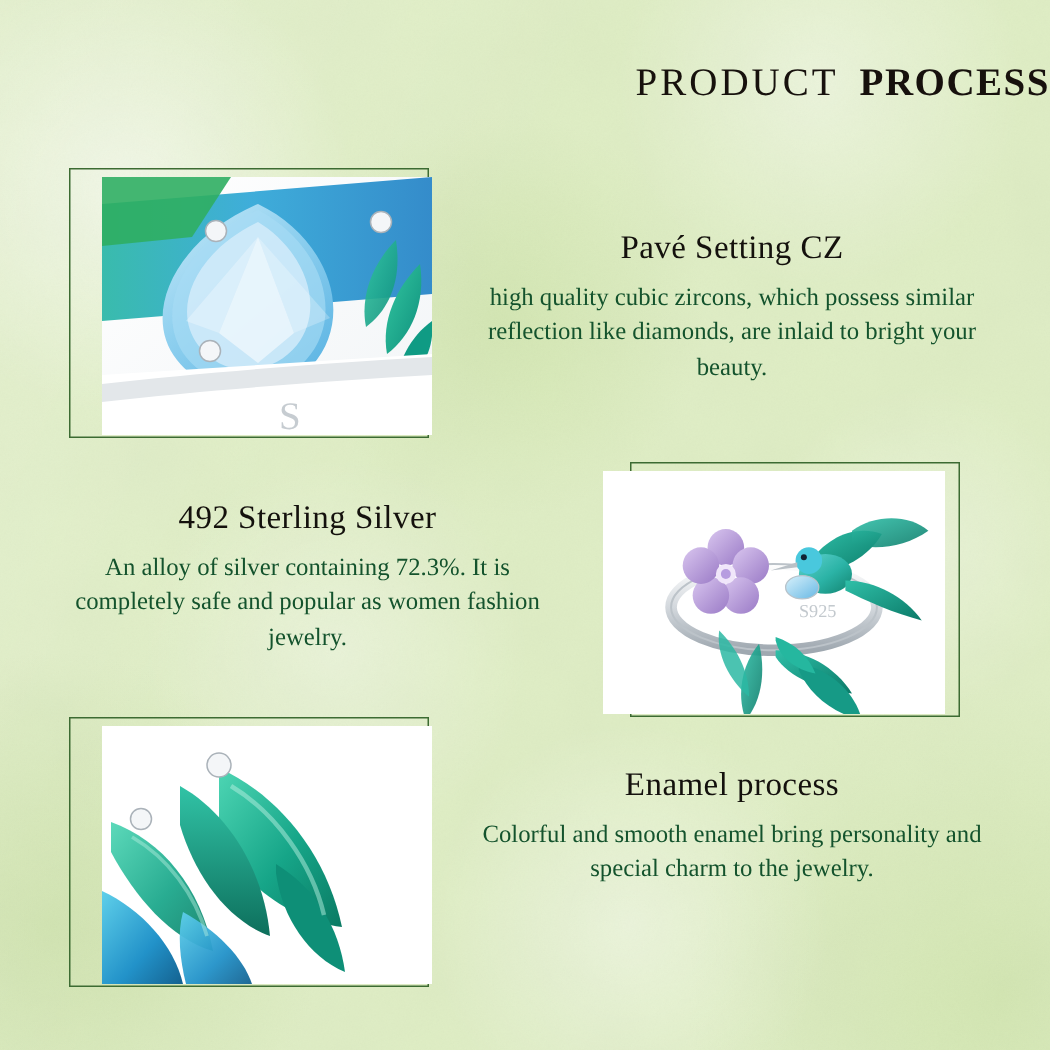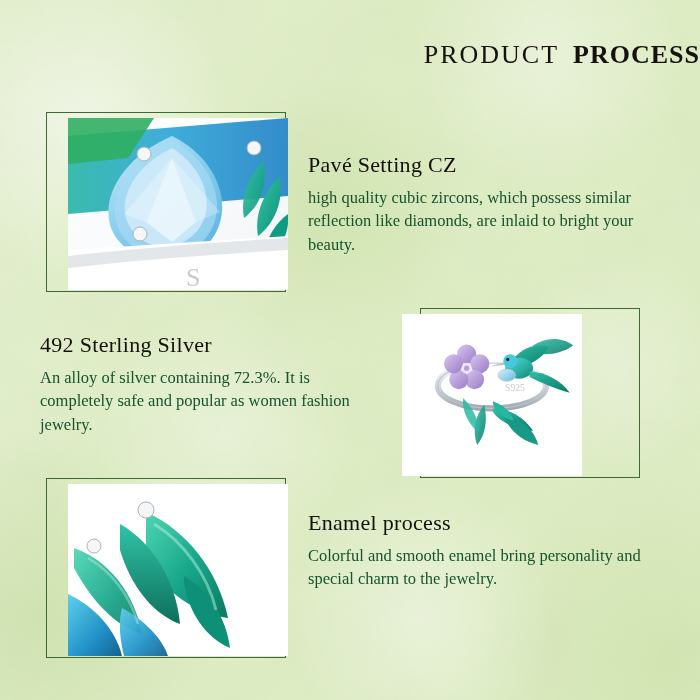--- a/index.html
+++ b/index.html
@@ -53,21 +53,21 @@
     width: 700px;
     text-align: right;
     font-size: 26px;
     letter-spacing: 1px;
     color: #17110d;
   }
   .title .t1 { font-weight: 400; letter-spacing: 2px; }
   .title .t2 { font-weight: 700; letter-spacing: 1px; }
 
   
-  .block { position: absolute; }
+  .block { position: absolute; text-align: center; }
 
   
   .frame {
     position: absolute;
     border: 1.5px solid #3c6b32;
   }
   .photo {
     position: absolute;
     background: #ffffff;
     overflow: hidden;
@@ -89,21 +89,21 @@
     font-weight: 400;
   }
 
   
   #frame1 { left: 46px;  top: 112px; width: 238px; height: 178px; }
   #photo1 { left: 68px;  top: 118px; width: 220px; height: 172px; }
   #text1  { left: 308px; top: 152px; width: 360px; }
 
   
   #frame2 { left: 420px; top: 308px; width: 218px; height: 168px; }
-  #photo2 { left: 402px; top: 314px; width: 180px; height: 162px; }
+  #photo2 { left: 402px; top: 314px; width: 228px; height: 162px; }
   #text2  { left: 40px;  top: 332px; width: 330px; }
 
   
   #frame3 { left: 46px;  top: 478px; width: 238px; height: 178px; }
   #photo3 { left: 68px;  top: 484px; width: 220px; height: 172px; }
   #text3  { left: 308px; top: 510px; width: 360px; }
 </style>
 </head>
 <body>
 

